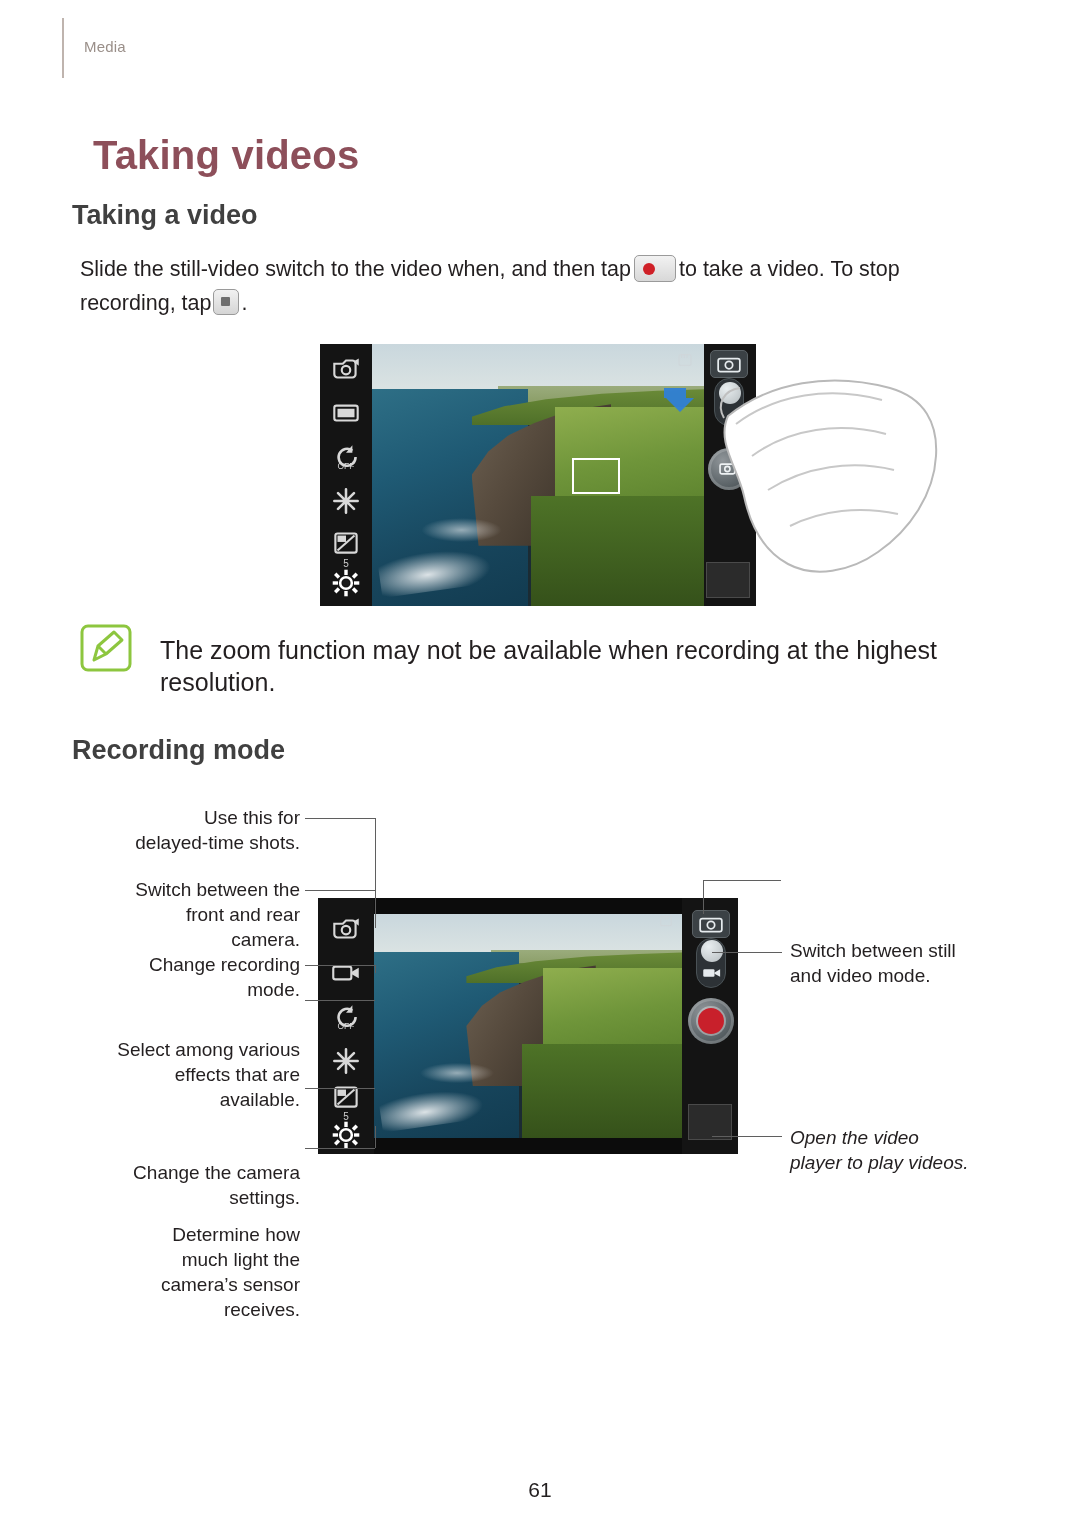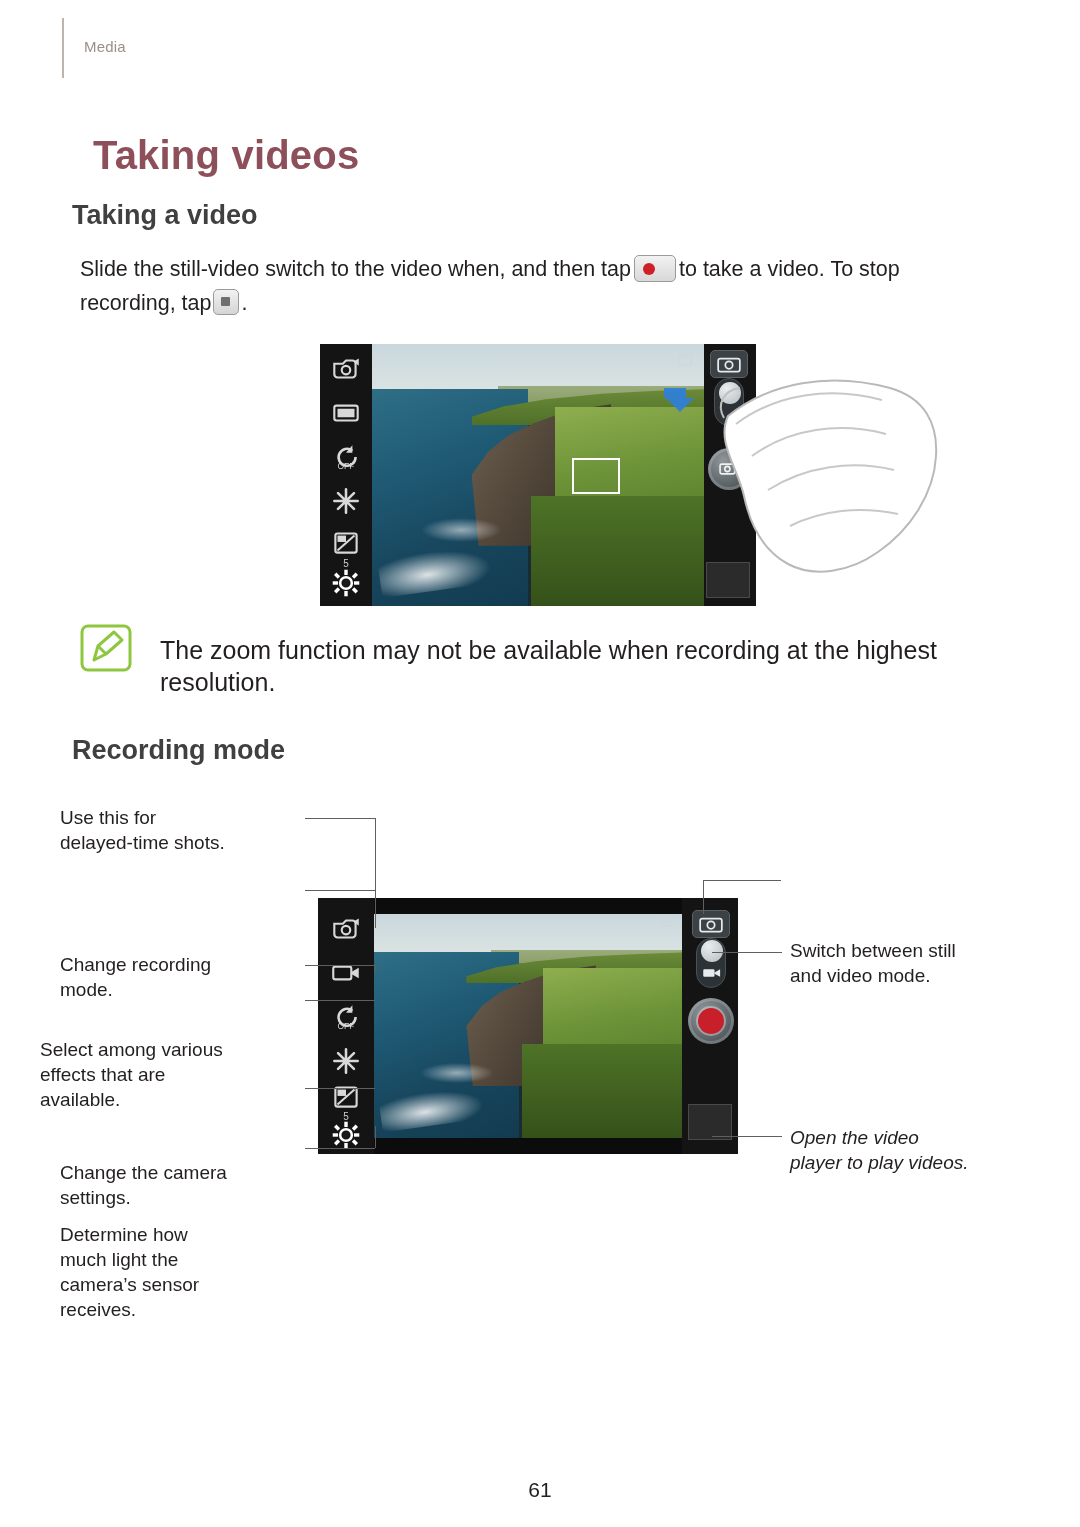--- a/index.html
+++ b/index.html
@@ -117,21 +117,21 @@
   .thumb{position:absolute;background:#2b2b2b;border:1px solid #4a4a4a;}
 
   
   .note{position:absolute;left:80px;top:622px;width:900px;height:78px;}
   .note-icon{position:absolute;left:0;top:0;width:56px;height:56px;}
   .note-text{position:absolute;left:80px;top:12px;width:830px;
     font-size:25px;line-height:32px;}
 
   
   .callout{position:absolute;font-size:19px;line-height:25px;color:#231f20;}
-  .callout.r{text-align:left;}
+  .callout.r{text-align:right;}
   .callout.l{text-align:left;}
   .lead{position:absolute;background:#5f5f5f;}
   .lead.h{height:1px;}
   .lead.v{width:1px;}
 
   .pagenum{position:absolute;left:0;right:0;top:1478px;text-align:center;
     font-size:21px;color:#231f20;}
 </style>
 </head>
 <body>
@@ -383,20 +383,25 @@
 
   <div class="lead h" style="left:712px;top:952px;width:70px;"></div>
 
   <div class="lead h" style="left:712px;top:1136px;width:70px;"></div>
 
   <div class="callout r" style="left:60px;top:805px;width:240px;">
     <div>Use this for</div>
     <div>delayed-time shots.</div>
   </div>
 
+  <div class="callout r" style="left:60px;top:877px;width:240px;">
+    <div>Switch between the</div>
+    <div>front and rear</div>
+    <div>camera.</div>
+  </div>
 
   <div class="callout r" style="left:60px;top:952px;width:240px;">
     <div>Change recording</div>
     <div>mode.</div>
   </div>
 
   <div class="callout r" style="left:40px;top:1037px;width:260px;">
     <div>Select among various</div>
     <div>effects that are</div>
     <div>available.</div>

